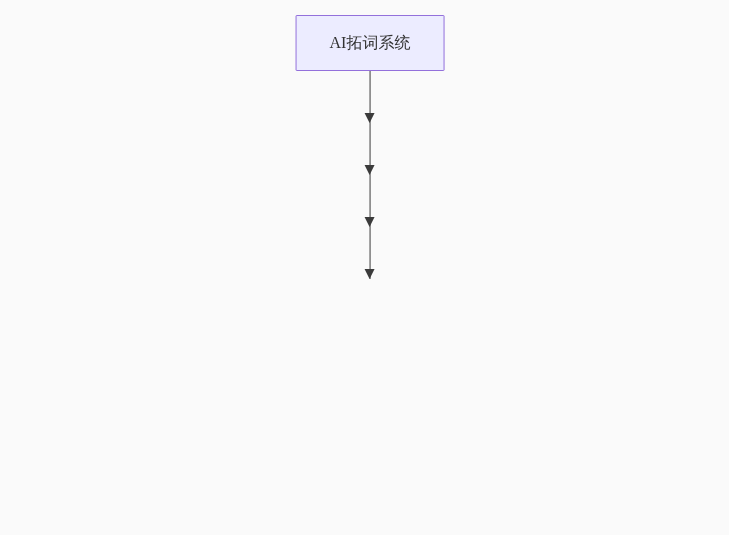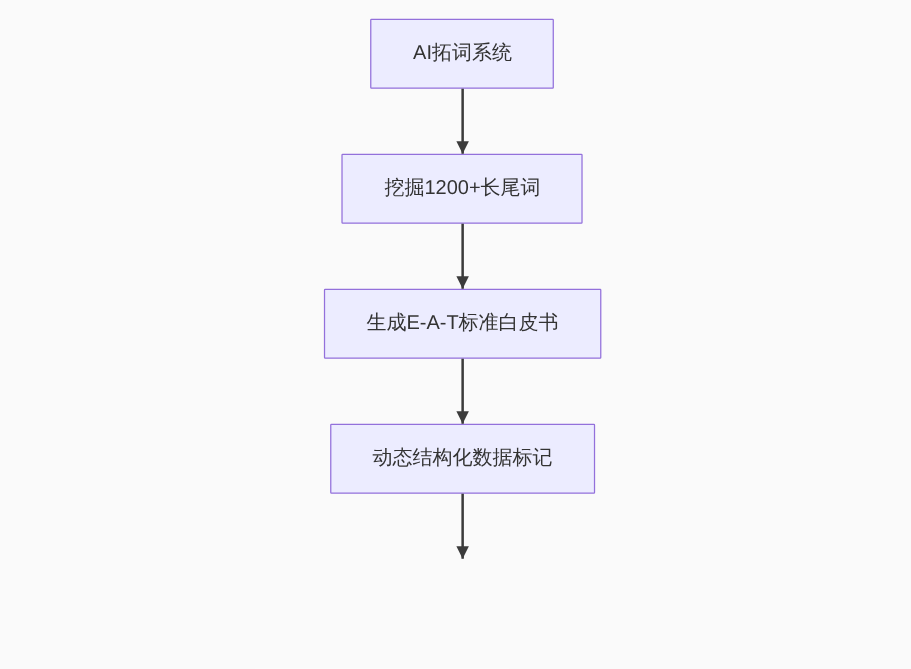--- a/index.html
+++ b/index.html
@@ -1,21 +1,21 @@
 <!DOCTYPE html>
 <html style="--canvas-bg: #fafafa; --node-fill: #ececff; --node-border: #9370db; --node-text: #333333; --edge: #3b3b3b;"><head>
 <meta charset="utf-8">
 <style>
   html, body { margin: 0; padding: 0; }
   .canvas {
     position: relative;
     width: 729px;
     height: 535px;
     background: var(--canvas-bg, #fafafa);
-    font-family: Liberation Sans, sans-serif;
+    font-family: Liberation Serif, serif;
     overflow: hidden;
   }
   .flow {
     position: absolute;
     top: 15px;
     left: 370px;
     transform: translateX(-50%);
     display: flex;
     flex-direction: column;
     align-items: center;
@@ -62,39 +62,30 @@
   <div class="flow">
 
     <div class="node">
       <span class="node-label">AI拓词系统</span>
     </div>
 
     <div class="arrow">
       <span class="arrowhead"></span>
     </div>
 
-    <div class="node">
-      <span class="node-label">挖掘1200+长尾词</span>
-    </div>
 
     <div class="arrow">
       <span class="arrowhead"></span>
     </div>
 
-    <div class="node">
-      <span class="node-label">生成E-A-T标准白皮书</span>
-    </div>
 
     <div class="arrow">
       <span class="arrowhead"></span>
     </div>
 
-    <div class="node">
-      <span class="node-label">动态结构化数据标记</span>
-    </div>
 
     <div class="arrow">
       <span class="arrowhead"></span>
     </div>
 
 
   </div>
 </div>
 
 </body></html>

